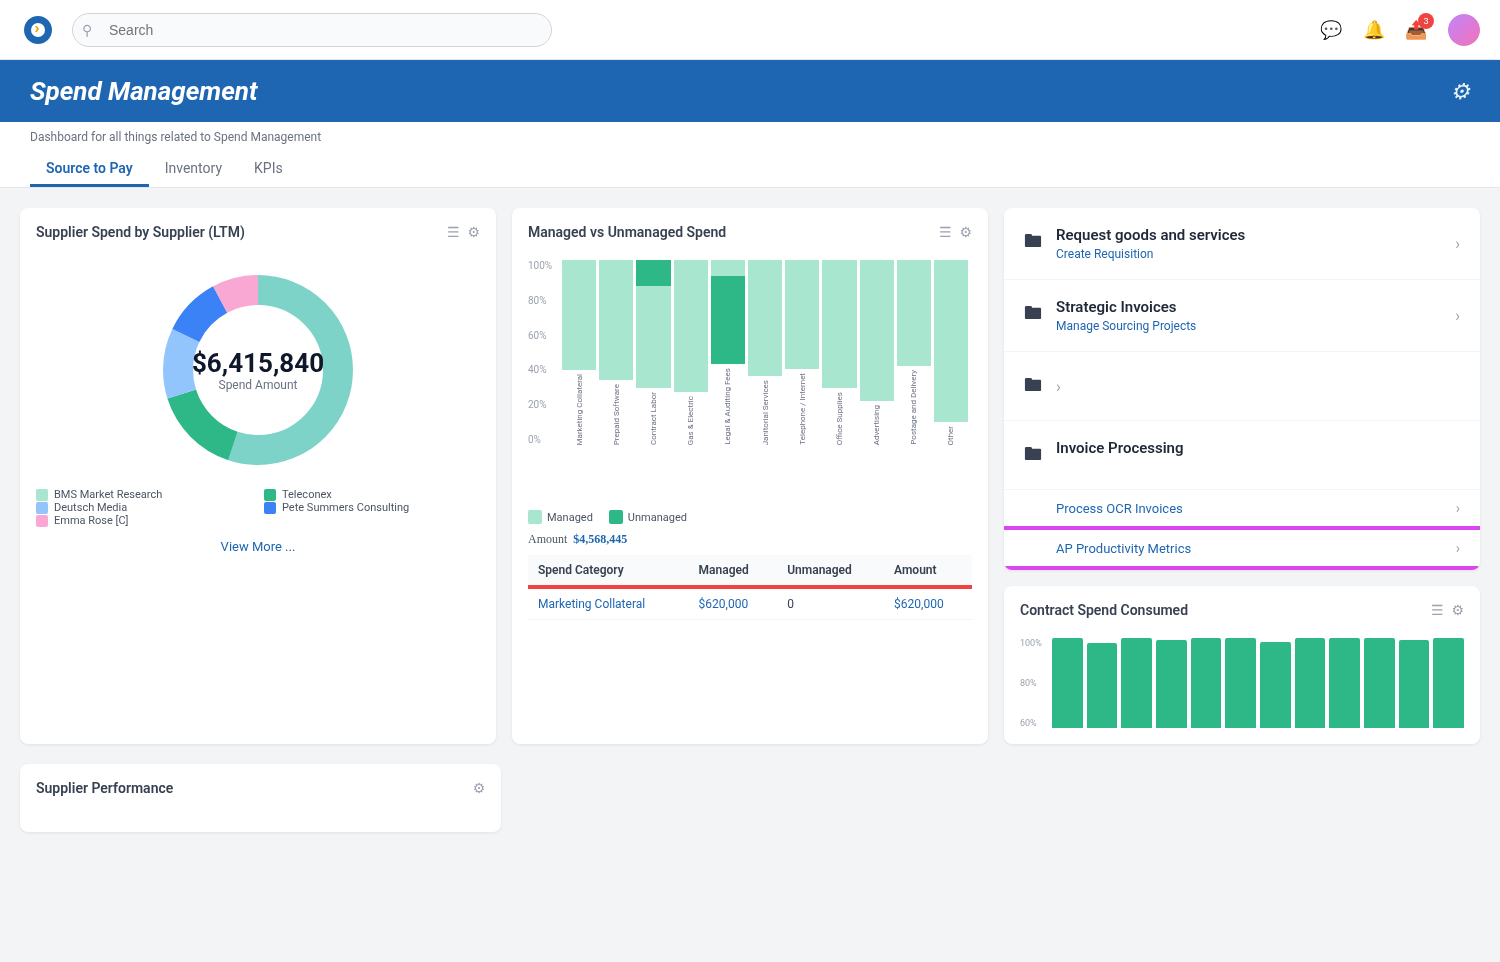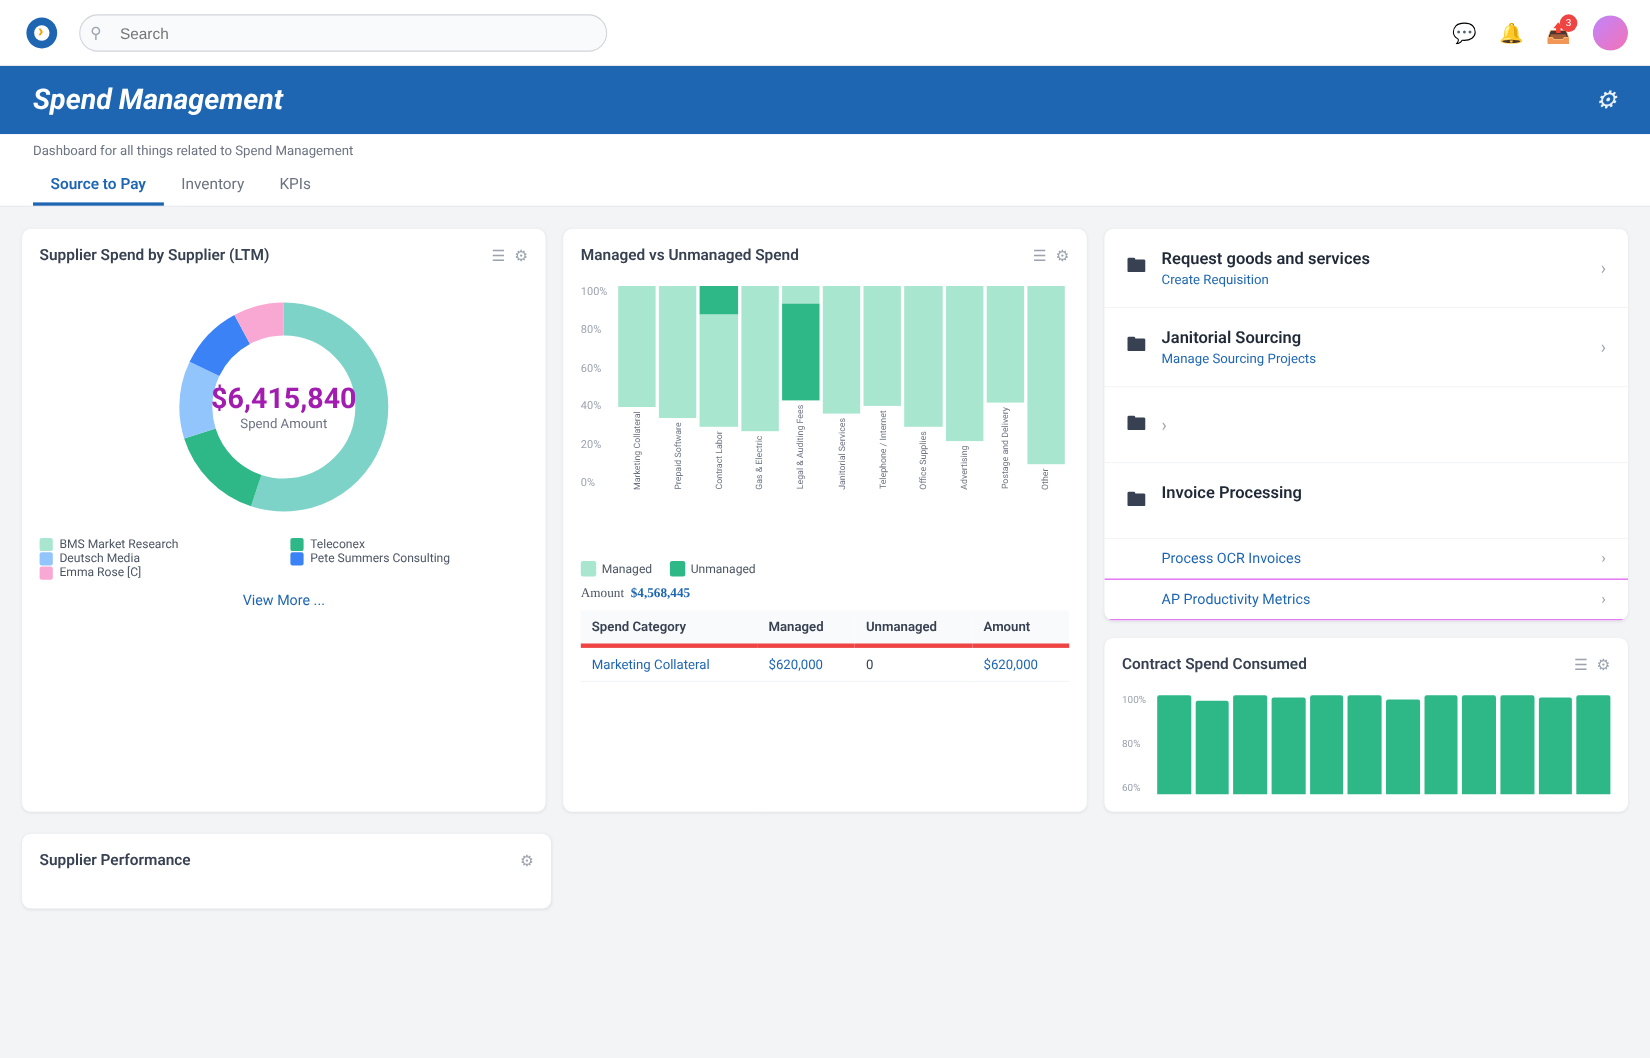--- a/index.html
+++ b/index.html
@@ -36,21 +36,21 @@
 
     
     .card { background: #fff; border-radius: 8px; padding: 16px; box-shadow: 0 1px 3px rgba(0,0,0,0.08); }
     .card-title { font-size: 14px; font-weight: 600; color: #374151; margin-bottom: 12px; }
     .card-header { display: flex; align-items: flex-start; justify-content: space-between; margin-bottom: 8px; }
     .card-icons { display: flex; gap: 8px; color: #9ca3af; font-size: 14px; }
 
     
     .donut-container { position: relative; display: flex; align-items: center; justify-content: center; height: 220px; }
     .donut-center { position: absolute; text-align: center; }
-    .donut-amount { font-size: 26px; font-weight: 700; color: #a21caf; }
+    .donut-amount { font-size: 26px; font-weight: 700; color: #0f172a; }
     .donut-label { font-size: 12px; color: #6b7280; }
 
     
     .legend { display: grid; grid-template-columns: 1fr 1fr; gap: 0 12px; margin-top: 8px; }
     .legend-item { display: flex; align-items: center; gap: 6px; font-size: 11px; color: #4b5563; }
     .legend-dot { width: 12px; height: 12px; border-radius: 2px; flex-shrink: 0; }
 
     .view-more { text-align: center; margin-top: 12px; color: #1e66b2; font-size: 13px; cursor: pointer; }
     .chart-legend { display: flex; gap: 16px; margin-top: 10px; font-size: 11px; color: #4b5563; }
     .chart-legend-item { display: flex; align-items: center; gap: 5px; }
@@ -65,21 +65,21 @@
     .link-blue { color: #1e66b2; cursor: pointer; text-decoration: none; }
 
     
     .quick-actions { background: #fff; border-radius: 8px; box-shadow: 0 1px 3px rgba(0,0,0,0.08); overflow: hidden; }
     .qa-item { padding: 18px 20px; border-bottom: 1px solid #f3f4f6; display: flex; align-items: flex-start; gap: 14px; cursor: pointer; }
     .qa-icon { color: #374151; font-size: 18px; margin-top: 2px; flex-shrink: 0; }
     .qa-content { flex: 1; }
     .qa-title { font-size: 15px; font-weight: 600; color: #1f2937; margin-bottom: 3px; }
     .qa-subtitle { font-size: 12px; color: #1e66b2; cursor: pointer; }
     .qa-arrow { color: #9ca3af; font-size: 16px; align-self: center; }
-    .qa-sub-item { padding: 10px 20px 10px 52px; border-bottom: 1px solid #d946ef; display: flex; justify-content: space-between; align-items: center; cursor: pointer; }
+    .qa-sub-item { padding: 10px 20px 10px 52px; border-bottom: 4px solid #d946ef; display: flex; justify-content: space-between; align-items: center; cursor: pointer; }
     .qa-sub-label { font-size: 13px; color: #1e66b2; }
 
     
     .contract-card { background: #fff; border-radius: 8px; padding: 16px; box-shadow: 0 1px 3px rgba(0,0,0,0.08); margin-top: 0; }
 
     
     .right-col { display: flex; flex-direction: column; gap: 16px; }
   </style>
 </head>
 <body>
@@ -299,21 +299,21 @@
         <div class="qa-content">
           <div class="qa-title">Request goods and services</div>
           <div class="qa-subtitle">Create Requisition</div>
         </div>
         <span class="qa-arrow">›</span>
       </div>
 
       <div class="qa-item">
         <span class="qa-icon">🖿</span>
         <div class="qa-content">
-          <div class="qa-title">Janitorial Sourcing</div>
+          <div class="qa-title">Strategic Invoices</div>
           <div class="qa-subtitle">Manage Sourcing Projects</div>
         </div>
         <span class="qa-arrow">›</span>
       </div>
 
       <div class="qa-item">
         <span class="qa-icon">🖿</span>
         <span class="qa-arrow">›</span>
       </div>
 

